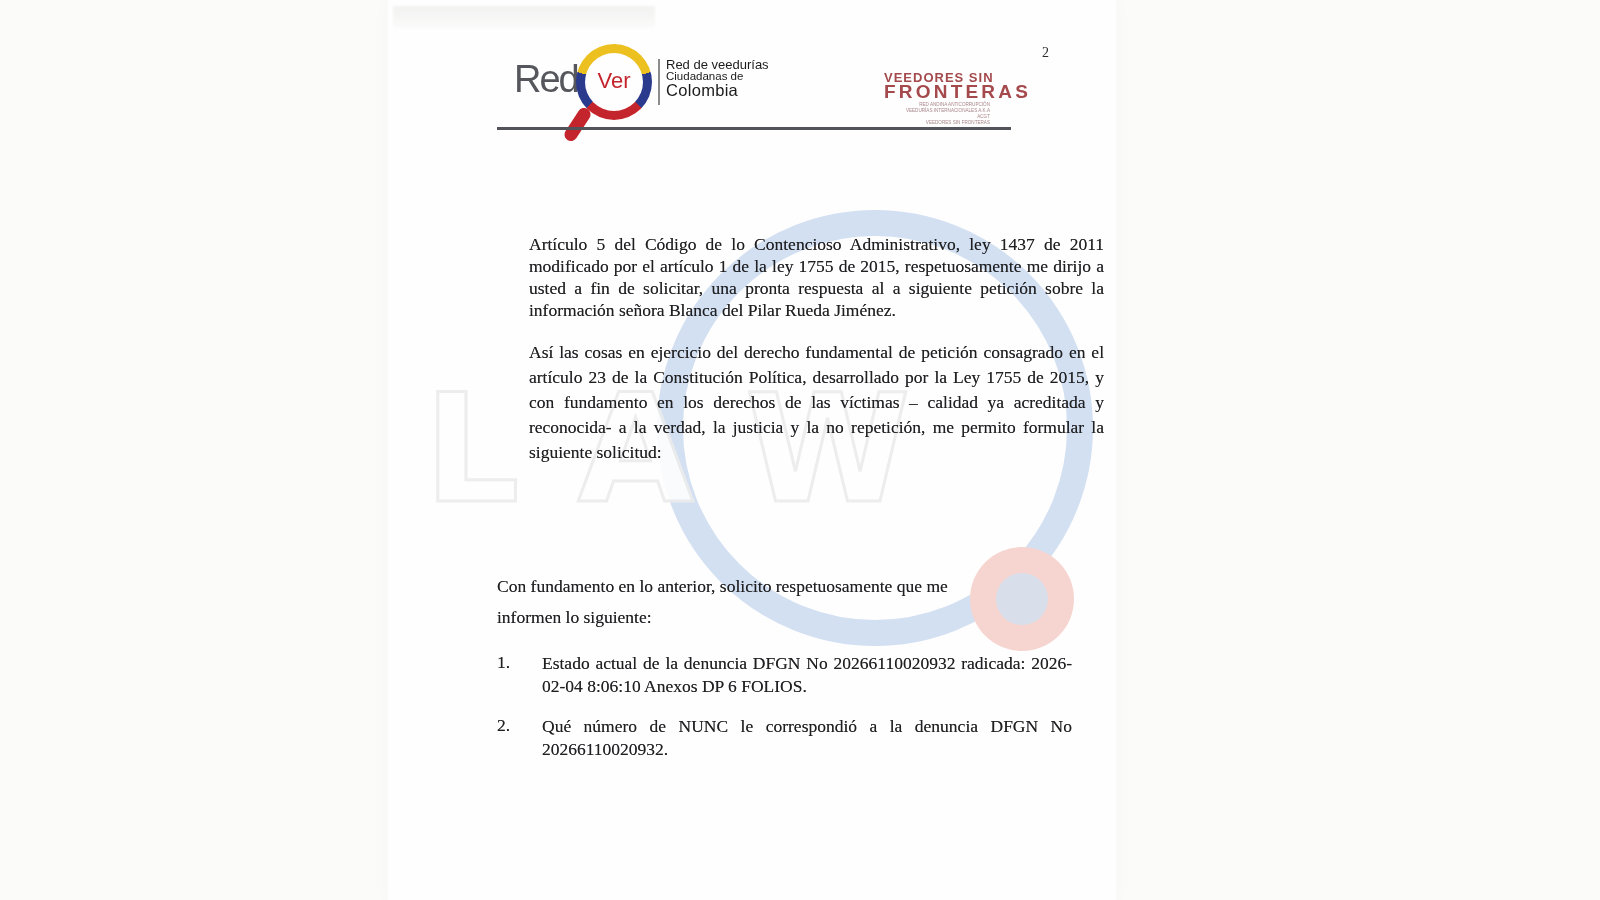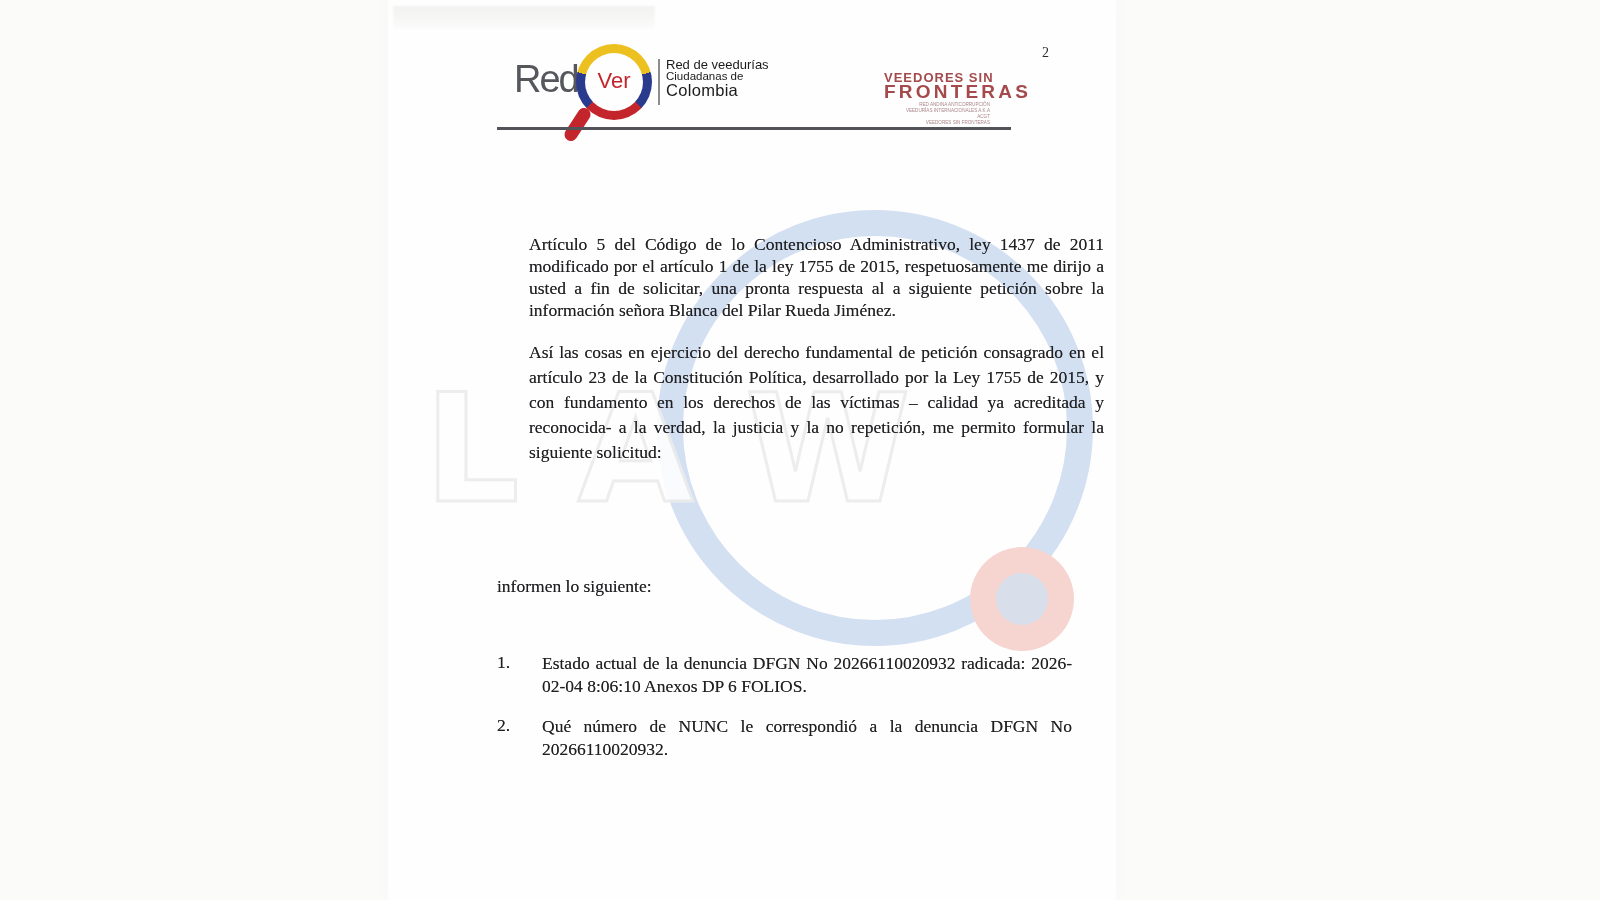--- a/index.html
+++ b/index.html
@@ -112,20 +112,21 @@
   </div>
 
   <div class="hdr hdr-rule"></div>
   <div class="hdr page-num">2</div>
 
   <div class="doc p1 just">Artículo 5 del Código de lo Contencioso Administrativo, ley 1437 de 2011 modificado por el artículo 1 de la ley 1755 de 2015, respetuosamente me dirijo a usted a fin de solicitar, una pronta respuesta al a siguiente petición sobre la información señora Blanca del Pilar Rueda Jiménez.</div>
   <div class="doc p2 just">Así las cosas en ejercicio del derecho fundamental de petición consagrado en el artículo 23 de la Constitución Política, desarrollado por la Ley 1755 de 2015, y con fundamento en los derechos de las víctimas – calidad ya acreditada y reconocida- a la verdad, la justicia y la no repetición, me permito formular la siguiente solicitud:</div>
 
 
   <div class="doc p3">
+    <div>Con fundamento en lo anterior, solicito respetuosamente que me</div>
     <div>informen lo siguiente:</div>
   </div>
 
   <div class="doc list-item item1">
     <span class="li-num">1.</span>
     <div class="li-text just">Estado actual de la denuncia DFGN No 20266110020932 radicada: 2026-02-04 8:06:10 Anexos DP 6 FOLIOS.</div>
   </div>
 
   <div class="doc list-item item2">
     <span class="li-num">2.</span>

